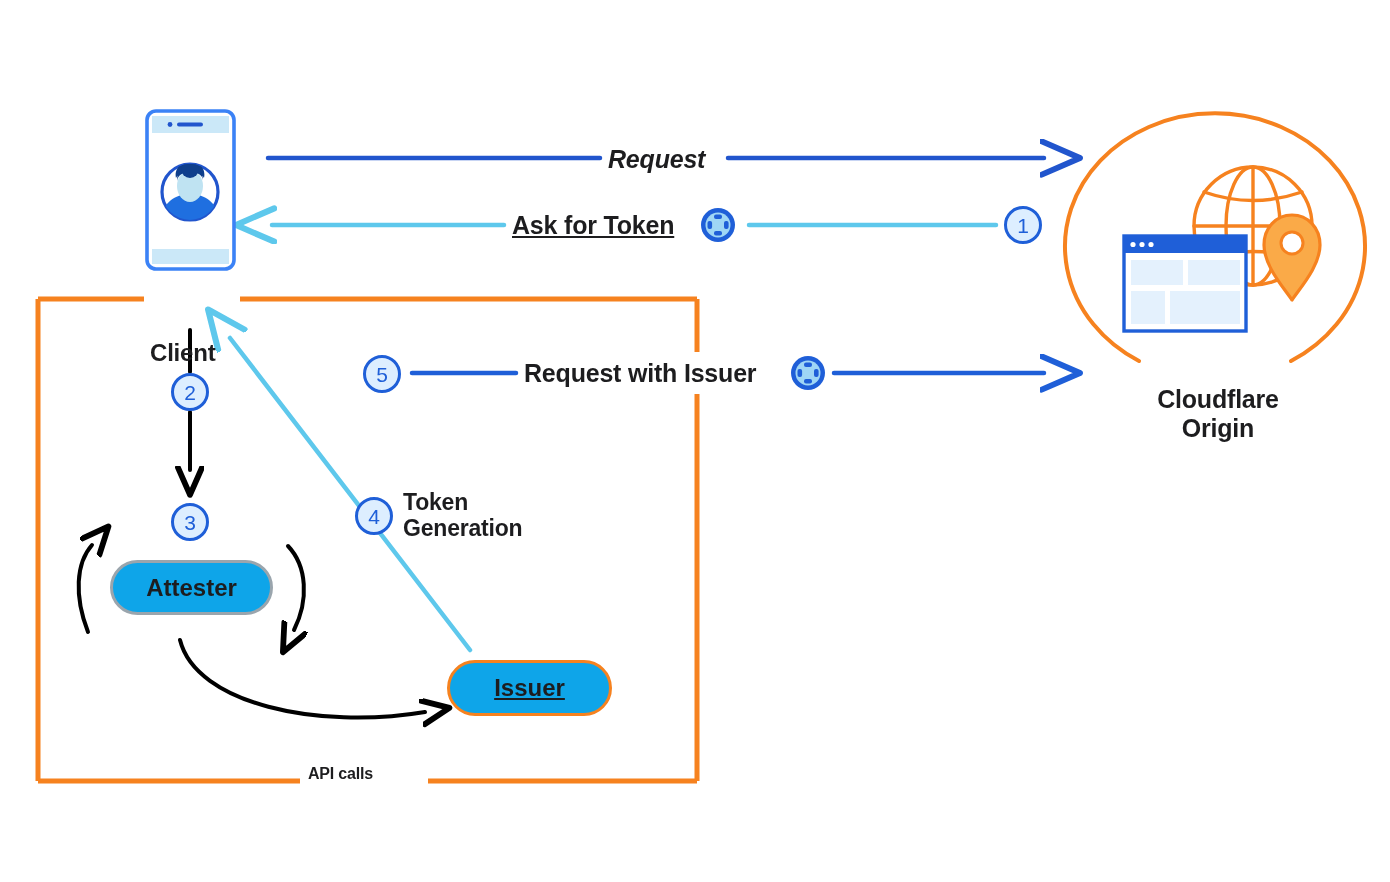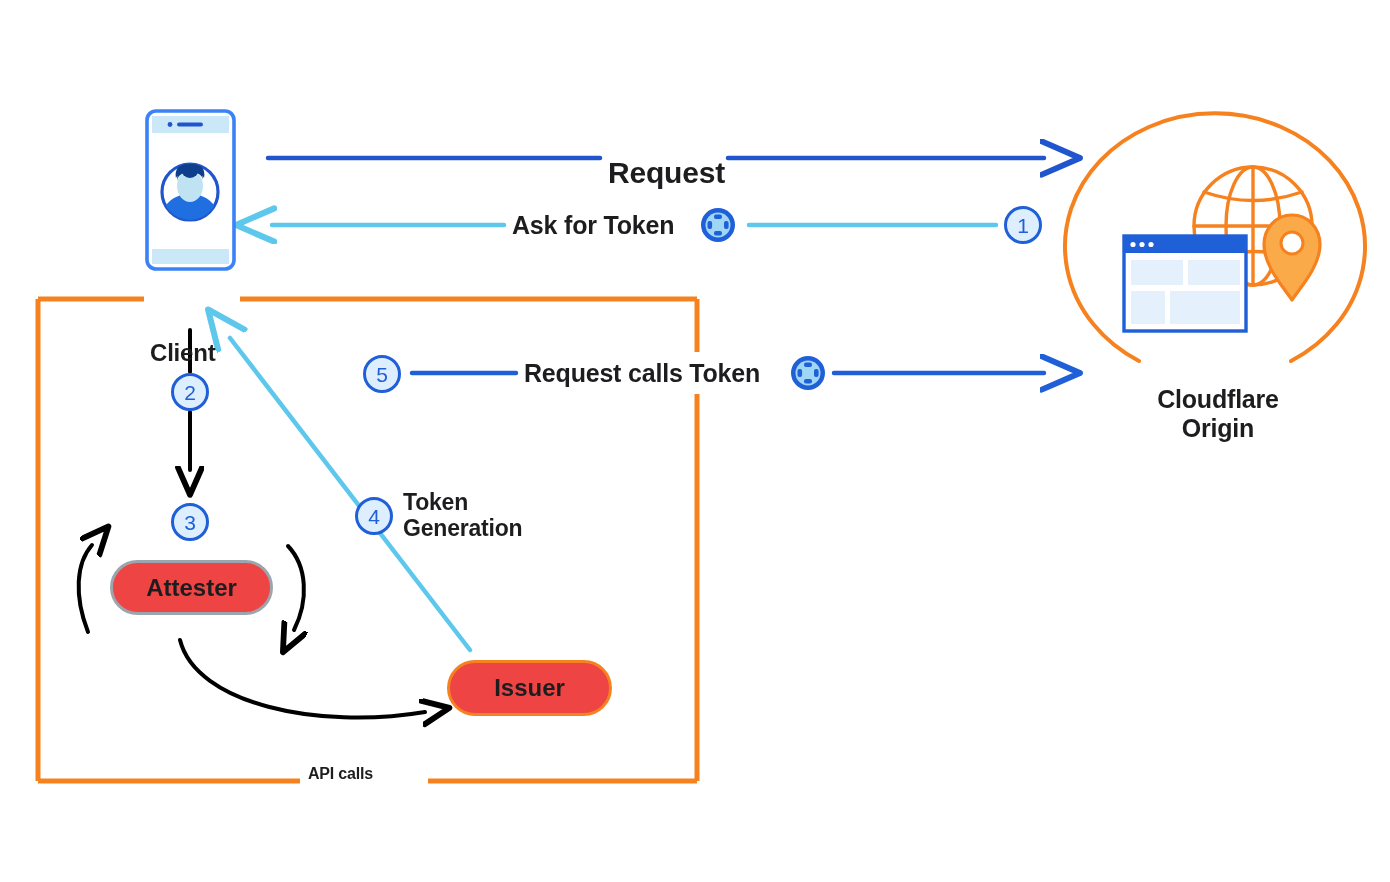--- a/index.html
+++ b/index.html
@@ -32,55 +32,56 @@
     font-family: "Liberation Sans", sans-serif;
     font-weight: bold;
     color: #1d1d1f;
     white-space: nowrap;
     line-height: 1.15;
     letter-spacing: -0.2px;
   }
   .lbl-flow      { font-size: 25px; }
   .lbl-client    { font-size: 24px; left: 150px; top: 291px; margin-top: 48px; }
   .lbl-apicalls  { font-size: 16px; left: 308px; top: 765px; }
-  .lbl-request   { font-size: 30px; left: 608px; top: 156px; }
-  .lbl-ask       { font-size: 25px; left: 512px; top: 211px; }
+  .lbl-request   { font-size: 25px; left: 608px; top: 145px; font-style: italic; }
+  .lbl-ask       { font-size: 25px; left: 512px; top: 211px; text-decoration: underline; }
   .lbl-reqtoken  { font-size: 25px; left: 524px; top: 359px; }
   .lbl-tokengen  { font-size: 23px; left: 403px; top: 489px; }
   .lbl-origin    {
     font-size: 25px;
     left: 1143px; top: 385px;
     text-align: center;
     width: 150px;
   }
 
   
   .node-box {
     position: absolute;
     box-sizing: border-box;
     display: flex;
     align-items: center;
     justify-content: center;
-    background: #ef4444;
+    background: #0ea5e9;
     font-weight: bold;
     font-size: 24px;
     color: #1d1d1f;
     font-family: "Liberation Sans", sans-serif;
   }
   #attester-box {
     left: 110px; top: 560px;
     width: 163px; height: 55px;
     border: 3px solid #9aa5ad;
     border-radius: 28px;
   }
   #issuer-box {
     left: 447px; top: 660px;
     width: 165px; height: 56px;
     border: 3px solid #f6821f;
     border-radius: 28px;
+    text-decoration: underline;
   }
 
   
   .step {
     position: absolute;
     width: 38px; height: 38px;
     box-sizing: border-box;
     border: 3px solid #1f5fd8;
     border-radius: 50%;
     background: #ddeeff;
@@ -247,21 +248,21 @@
   </svg>
 
   <div class="lbl lbl-client">Client</div>
 
   <div class="lbl lbl-apicalls">API calls</div>
 
   <div class="lbl lbl-flow lbl-request">Request</div>
 
   <div class="lbl lbl-flow lbl-ask">Ask for Token</div>
 
-  <div class="lbl lbl-flow lbl-reqtoken">Request calls Token</div>
+  <div class="lbl lbl-flow lbl-reqtoken">Request with Issuer</div>
 
   <div class="lbl lbl-origin">
     <div>Cloudflare</div>
     <div>Origin</div>
   </div>
 
   <div class="lbl lbl-tokengen">
     <div>Token</div>
     <div>Generation</div>
   </div>

